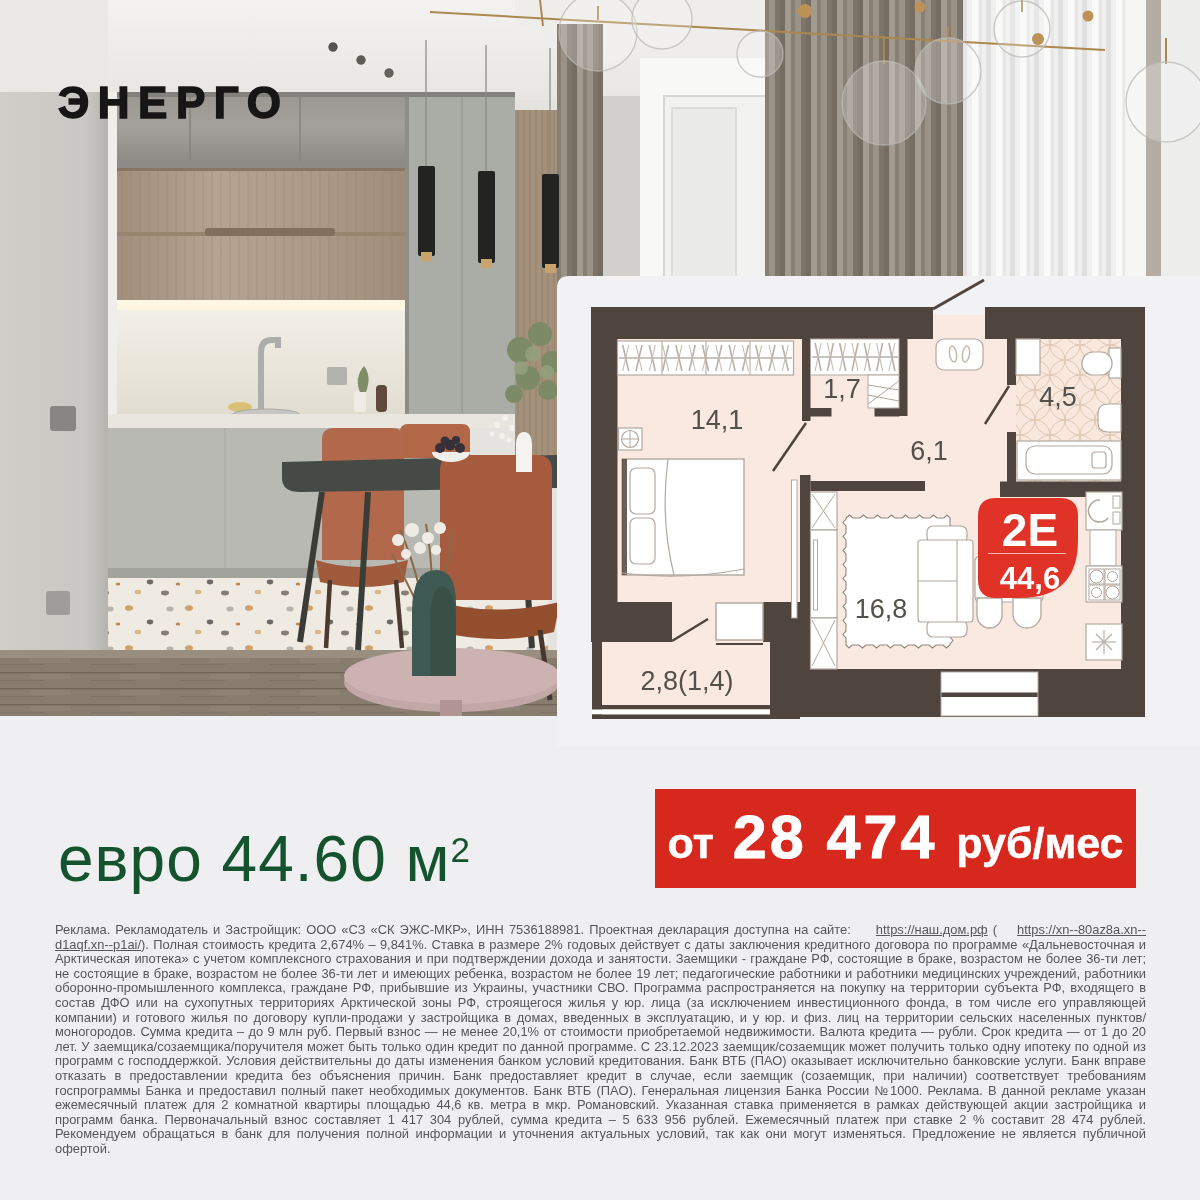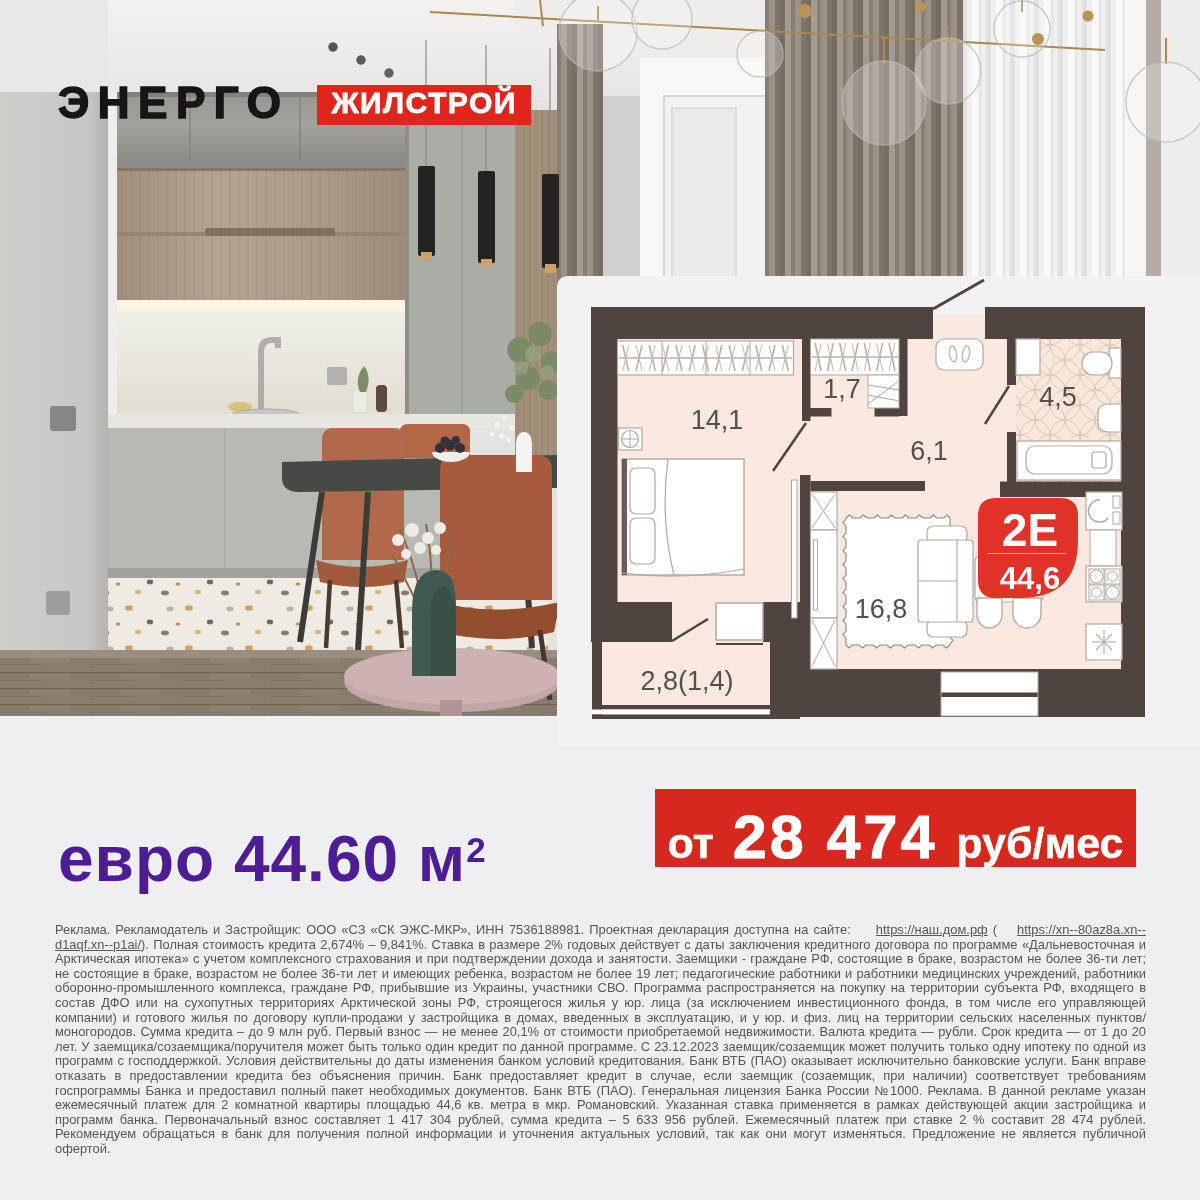--- a/index.html
+++ b/index.html
@@ -3,23 +3,23 @@
 <meta charset="utf-8">
 <title>2-комнатная</title>
 <style>
 * { margin:0; padding:0; box-sizing:border-box; }
 html,body { width:1200px; height:1200px; background:#efeef0; font-family:"Liberation Sans", sans-serif; overflow:hidden; }
 #page { position:relative; width:1200px; height:1200px; background:#efeef0; }
 .logo { position:absolute; left:58px; top:78px; display:flex; align-items:center; }
 .logo-black { font-weight:bold; font-size:44px; letter-spacing:8.5px; color:#161616; -webkit-text-stroke:1.5px #161616; }
 .logo-red { margin-left:28px; line-height:30px; position:relative; top:2px; background:#e0261c; color:#fff; font-weight:bold; font-size:30px; letter-spacing:1.5px; padding:3px 14px 7px; -webkit-text-stroke:0.8px #fff; }
 .h1 { position:absolute; left:56px; top:745px; font-size:80px; font-weight:bold; color:#121212; letter-spacing:7.5px; line-height:1; -webkit-text-stroke:1.5px #121212; }
-.h2 { position:absolute; left:58px; top:827px; font-size:64px; font-weight:bold; color:#4c1d95; line-height:1; letter-spacing:1px; }
+.h2 { position:absolute; left:58px; top:827px; font-size:64px; font-weight:normal; color:#14532d; line-height:1; letter-spacing:1px; }
 .h2 sup { font-size:35px; position:relative; top:3px; }
-.price { position:absolute; left:655px; top:789px; width:481px; height:78px; background:#d7281e; color:#fff;
+.price { position:absolute; left:655px; top:789px; width:481px; height:99px; background:#d7281e; color:#fff;
  text-align:center; white-space:nowrap; line-height:96px; font-size:0; }
 .price .ot { font-size:43px; font-weight:bold; -webkit-text-stroke:0.5px #fff; }
 .price .num { font-size:61px; font-weight:bold; margin:0 19px; letter-spacing:3px; -webkit-text-stroke:1px #fff; }
 .price .rub { font-size:43px; font-weight:bold; -webkit-text-stroke:0.5px #fff; }
 .disc { position:absolute; left:55px; top:923px; width:1091px; font-size:12.9px; line-height:14.6px; color:#57575b; text-align:justify; }
 .disc u { text-decoration:underline;padding-left:20px; }
 </style>
 </head>
 <body>
 <div id="page">
@@ -554,21 +554,20 @@
 
 <text x="1030" y="546" font-size="46">2Е</text>
 
 <text x="1030" y="589" font-size="31">44,6</text>
 </g>
 </g>
 </svg>
 
 <div class="logo">
       <span class="logo-black">ЭНЕРГО</span>
-      <span class="logo-red">ЖИЛСТРОЙ</span>
     </div>
 
 
 <div class="h2">евро 44.60 м<sup>2</sup></div>
 
 <div class="price"><span class="ot">от</span><span class="num">28 474</span><span class="rub">руб/мес</span></div>
 
 <div class="disc">Реклама. Рекламодатель и Застройщик: ООО «СЗ «СК ЭЖС-МКР», ИНН 7536188981. Проектная декларация доступна на сайте: <u>https://наш.дом.рф</u> (<u>https://xn--80az8a.xn--d1aqf.xn--p1ai/</u>). Полная стоимость кредита 2,674% – 9,841%. Ставка в размере 2% годовых действует с даты заключения кредитного договора по программе «Дальневосточная и Арктическая ипотека» с учетом комплексного страхования и при подтверждении дохода и занятости. Заемщики - граждане РФ, состоящие в браке, возрастом не более 36-ти лет; не состоящие в браке, возрастом не более 36-ти лет и имеющих ребенка, возрастом не более 19 лет; педагогические работники и работники медицинских учреждений, работники оборонно-промышленного комплекса, граждане РФ, прибывшие из Украины, участники СВО. Программа распространяется на покупку на территории субъекта РФ, входящего в состав ДФО или на сухопутных территориях Арктической зоны РФ, строящегося жилья у юр. лица (за исключением инвестиционного фонда, в том числе его управляющей компании) и готового жилья по договору купли-продажи у застройщика в домах, введенных в эксплуатацию, и у юр. и физ. лиц на территории сельских населенных пунктов/моногородов. Сумма кредита – до 9 млн руб. Первый взнос — не менее 20,1% от стоимости приобретаемой недвижимости. Валюта кредита — рубли. Срок кредита — от 1 до 20 лет. У заемщика/созаемщика/поручителя может быть только один кредит по данной программе. С 23.12.2023 заемщик/созаемщик может получить только одну ипотеку по одной из программ с господдержкой. Условия действительны до даты изменения банком условий кредитования. Банк ВТБ (ПАО) оказывает исключительно банковские услуги. Банк вправе отказать в предоставлении кредита без объяснения причин. Банк предоставляет кредит в случае, если заемщик (созаемщик, при наличии) соответствует требованиям госпрограммы Банка и предоставил полный пакет необходимых документов. Банк ВТБ (ПАО). Генеральная лицензия Банка России №1000. Реклама. В данной рекламе указан ежемесячный платеж для 2 комнатной квартиры площадью 44,6 кв. метра в мкр. Романовский. Указанная ставка применяется в рамках действующей акции застройщика и программ банка. Первоначальный взнос составляет 1 417 304  рублей, сумма кредита – 5 633 956 рублей. Ежемесячный платеж при ставке 2 % составит 28 474 рублей. Рекомендуем обращаться в банк для получения полной информации и уточнения актуальных условий, так как они могут изменяться. Предложение не является публичной офертой.</div>
 </div>
 

